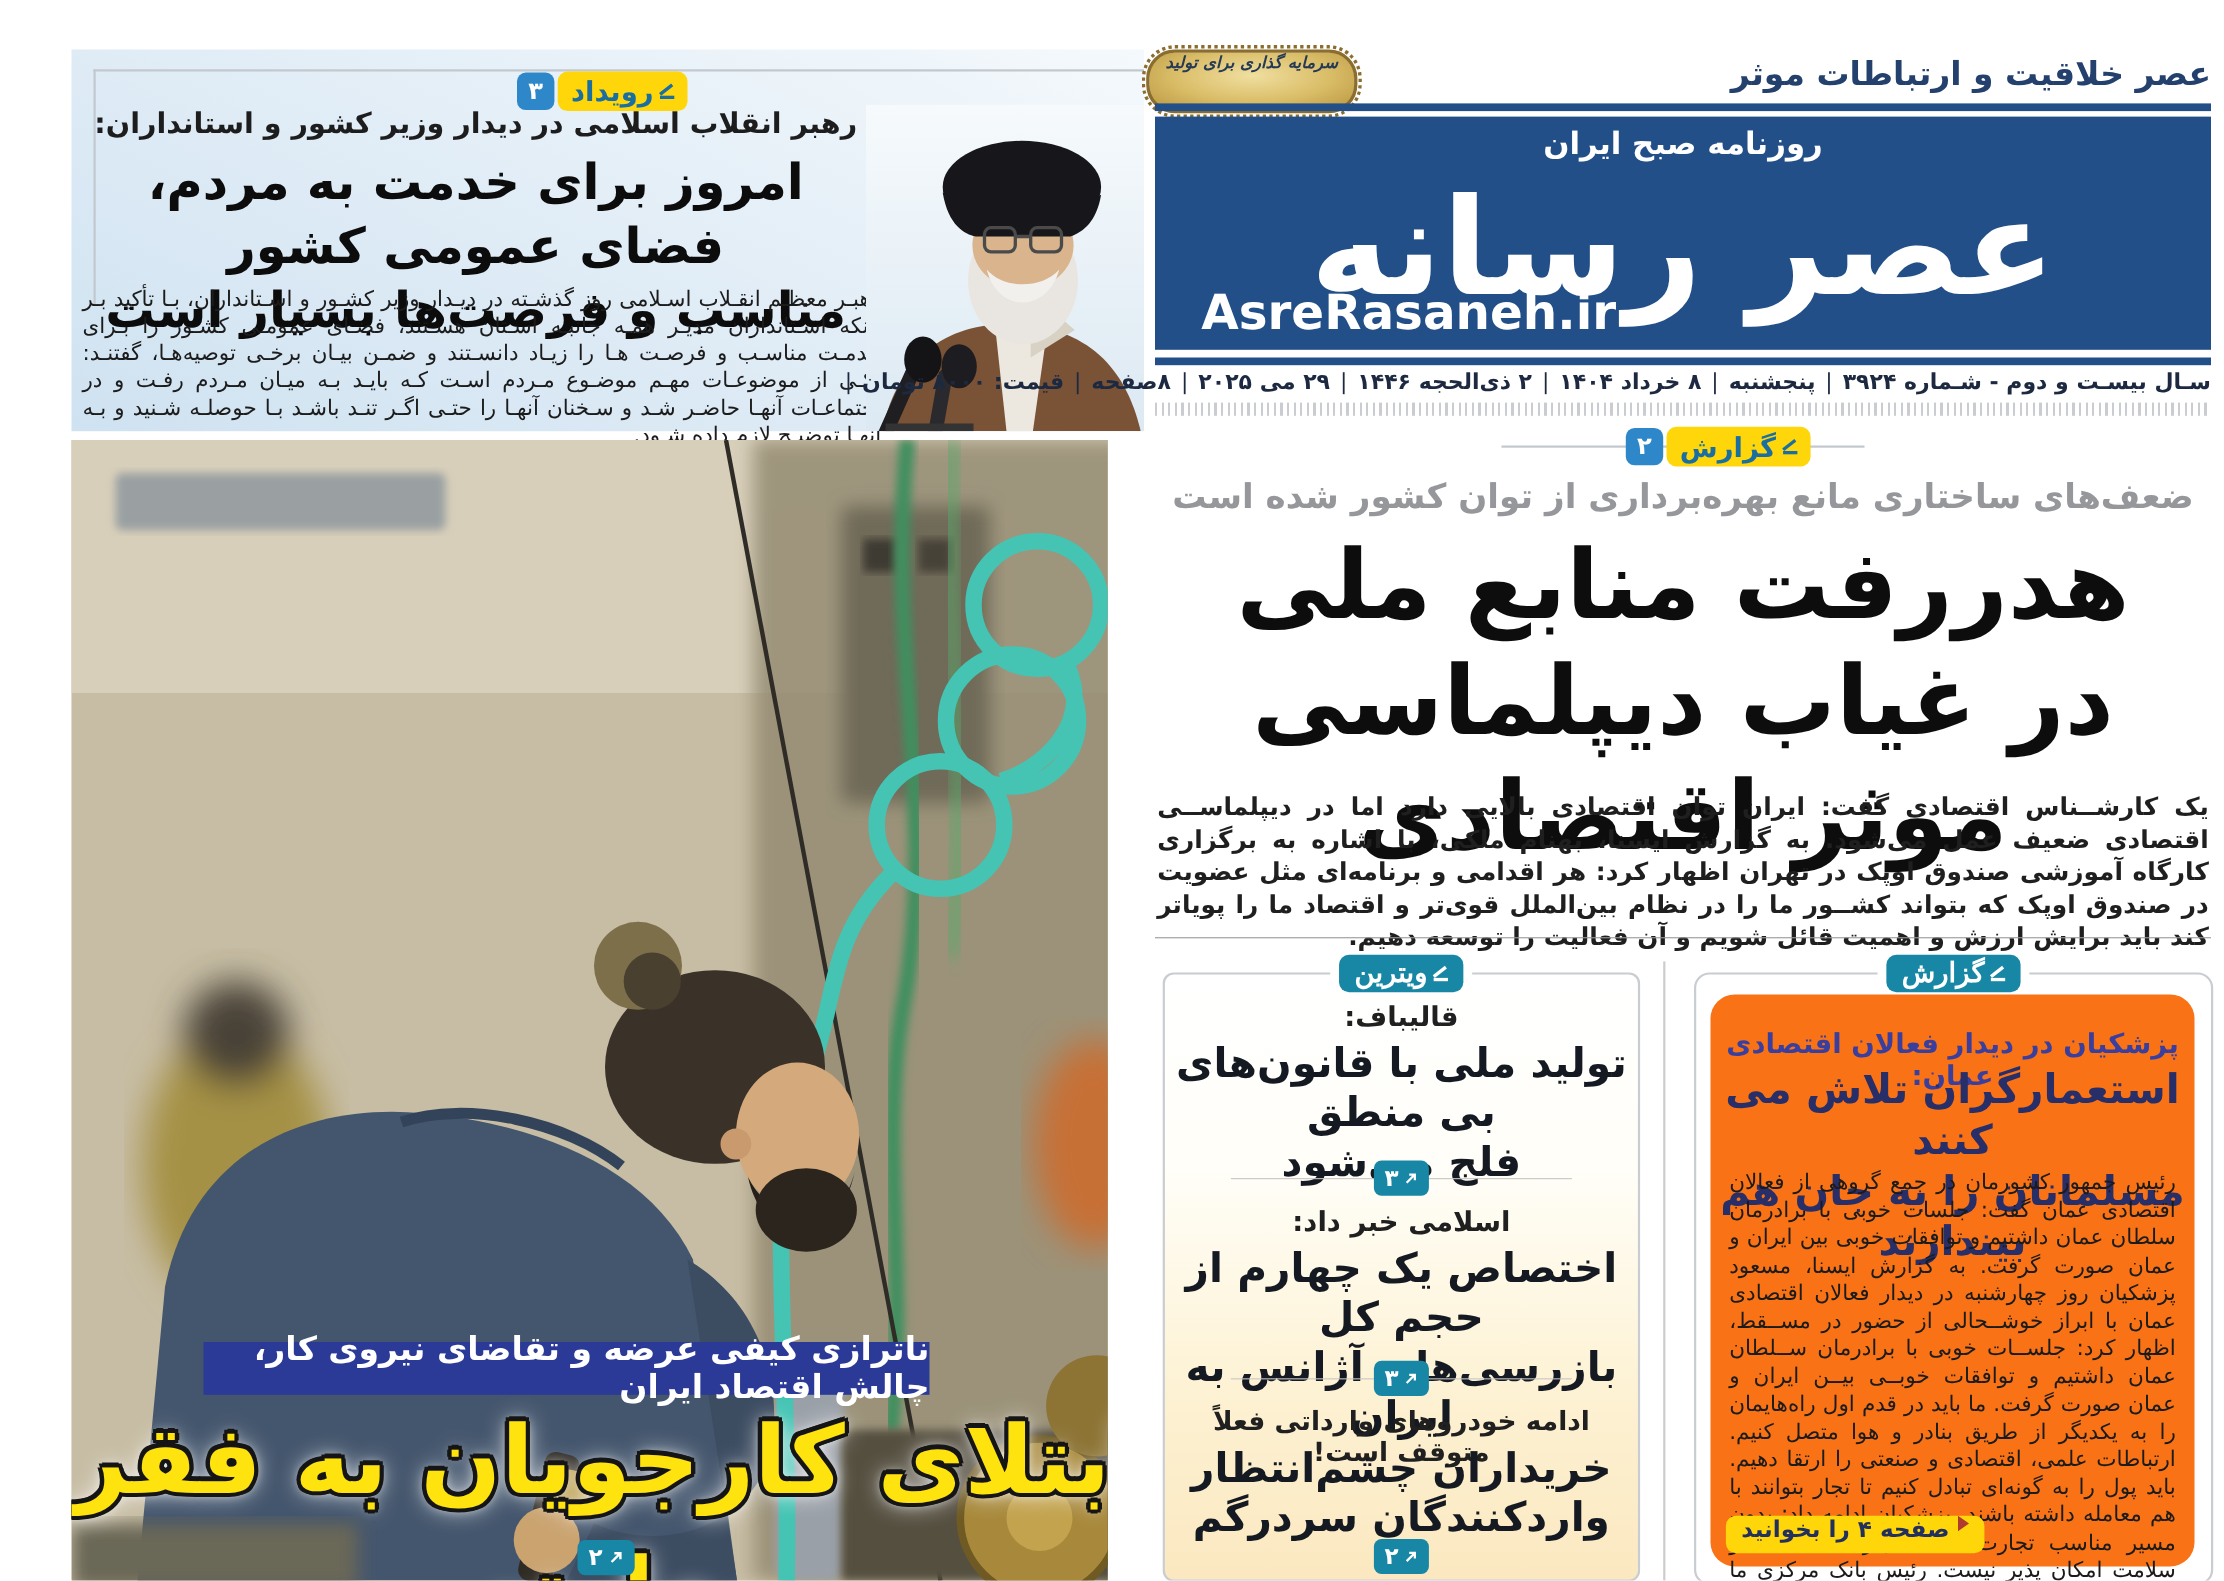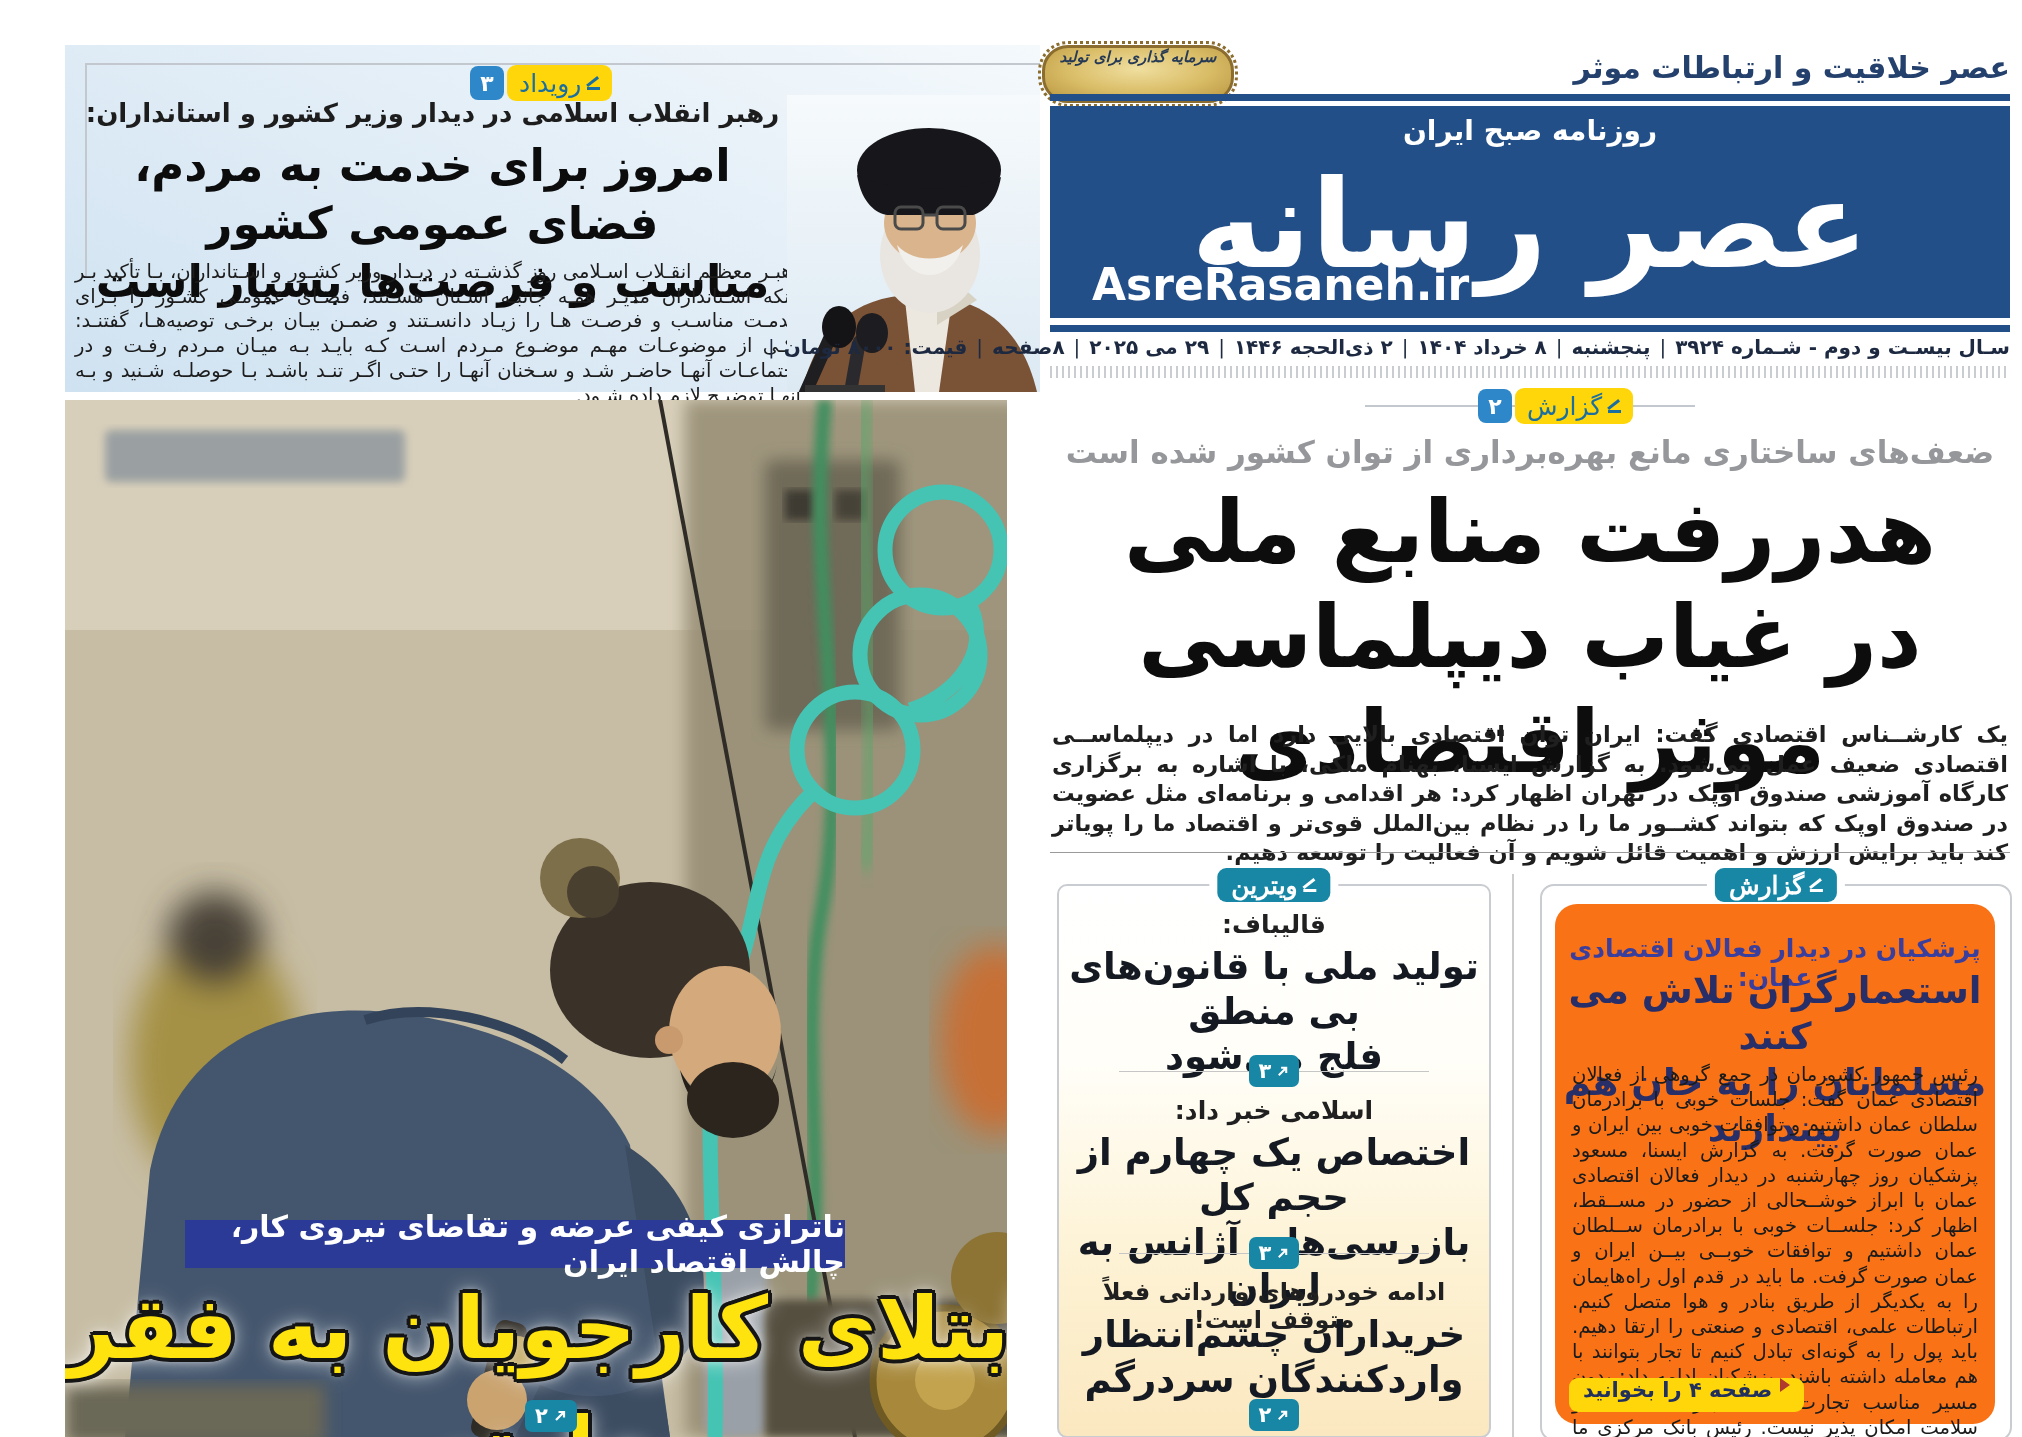--- a/index.html
+++ b/index.html
@@ -3,21 +3,21 @@
 <meta charset="utf-8">
 <style>
   html,body{margin:0;padding:0;background:#fff;}
   #page{position:relative;width:2022px;height:1437px;background:#ffffff;overflow:hidden;
         font-family:"DejaVu Sans",sans-serif;color:#111;}
   .abs{position:absolute;}
   .rtl{direction:rtl;}
   
   .tagpair{display:flex;flex-direction:row-reverse;align-items:center;gap:3px;}
   .tag-pill{display:flex;align-items:center;gap:6px;background:#ffd60a;color:#1b6fa0;
-            font-weight:400;font-size:25px;height:36px;padding:0 12px;border-radius:9px;direction:rtl;}
+            font-weight:700;font-size:25px;height:36px;padding:0 12px;border-radius:9px;direction:rtl;}
   .tag-num{width:34px;height:34px;border-radius:8px;background:#2e87c8;color:#fff;font-weight:800;
            font-size:22px;display:flex;align-items:center;justify-content:center;}
   .tag-teal{display:flex;align-items:center;gap:6px;background:#1787a5;color:#fff;font-weight:800;
             font-size:25px;height:34px;padding:0 14px;border-radius:9px;direction:rtl;font-family:Liberation Serif, serif;}
   .angle{position:relative;width:13px;height:10px;border-bottom:3px solid currentColor;flex:0 0 auto;}
   .angle::before{content:"";position:absolute;left:1px;bottom:0;width:14px;height:3px;background:currentColor;
                  transform:rotate(-38deg);transform-origin:left bottom;}
   .page-badge{display:inline-flex;align-items:center;gap:5px;background:#1787a5;color:#fff;border-radius:7px;
               height:32px;padding:0 10px;font-weight:800;font-size:21px;direction:rtl;}
   

